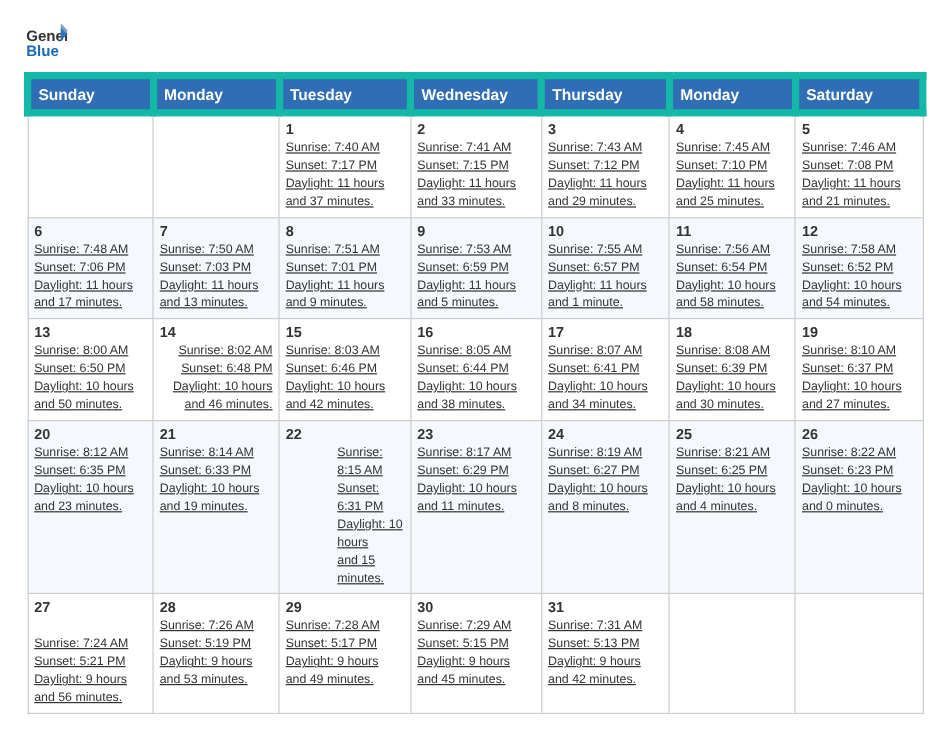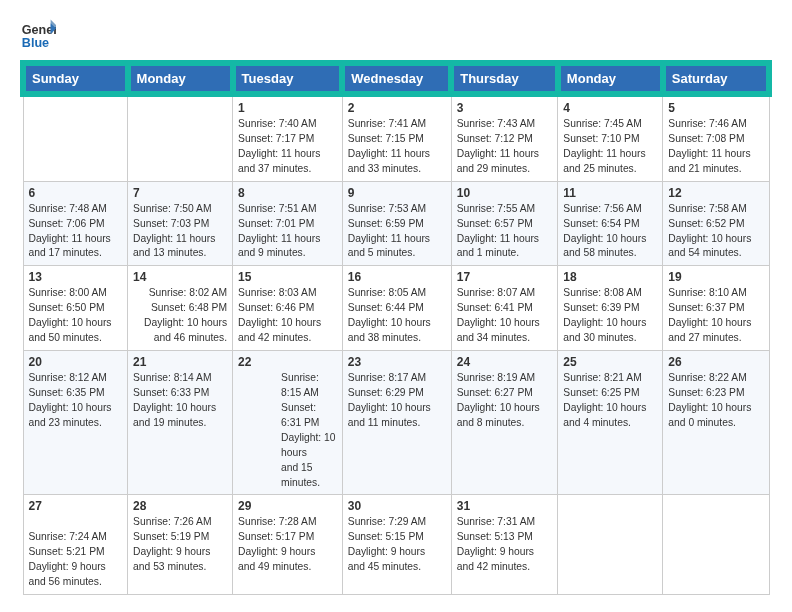--- a/index.html
+++ b/index.html
@@ -73,20 +73,21 @@
     }
     .day-num {
       font-size: 12px;
       font-weight: bold;
       display: block;
       margin-bottom: 2px;
     }
     .day-detail {
       line-height: 1.45;
       font-size: 10.3px;
+      text-decoration: underline;
     }
     .empty {
       background: #f9f9f9;
     }
   </style>
 </head>
 <body>
 
 <div class="page">
   <div class="header-area">

